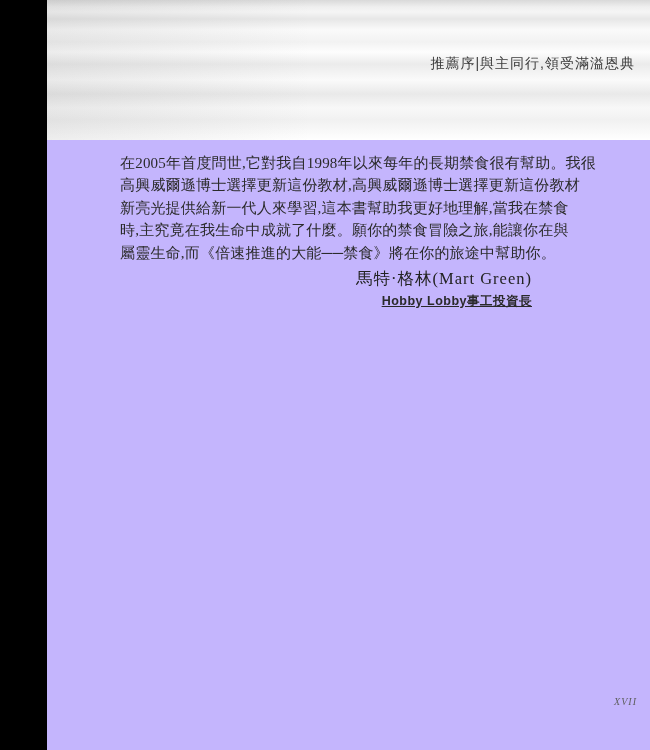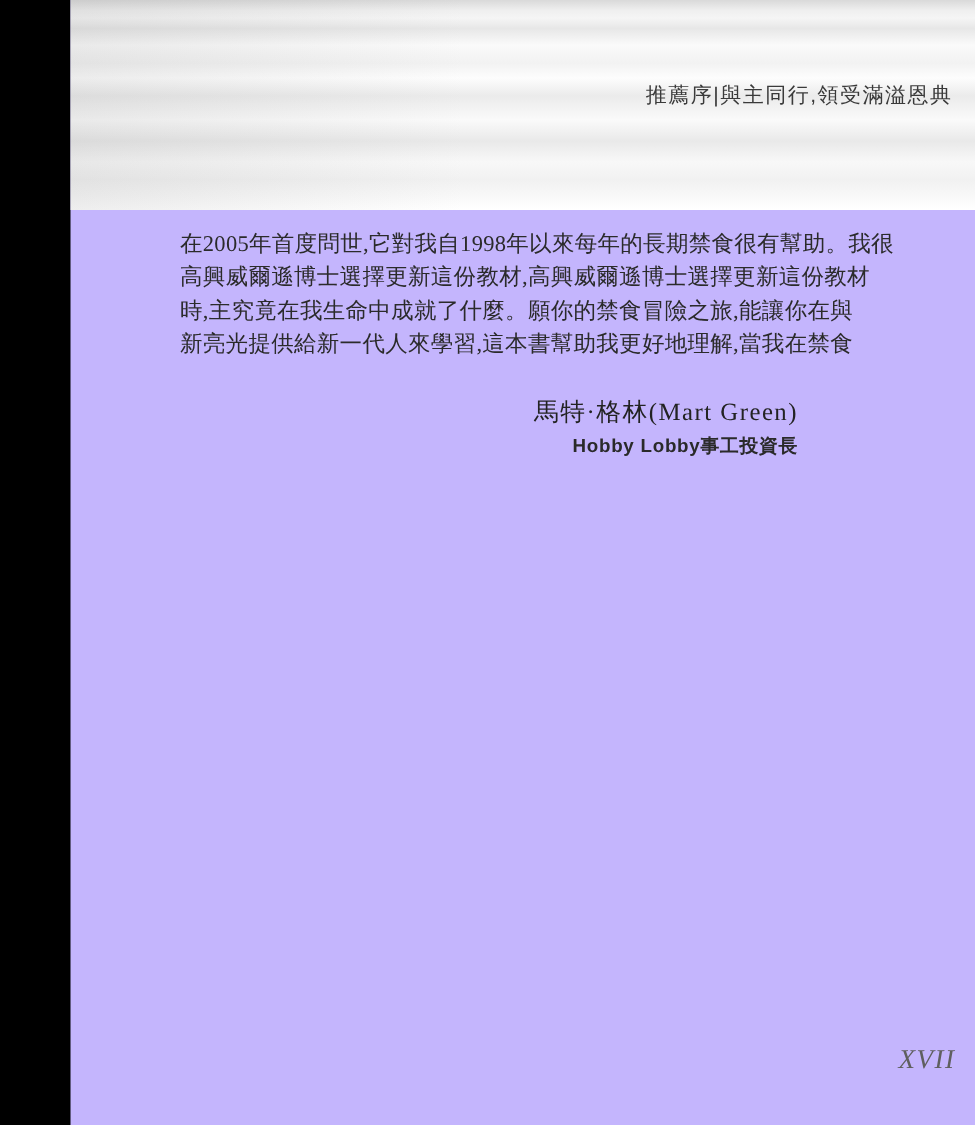--- a/index.html
+++ b/index.html
@@ -60,61 +60,63 @@
     text-align-last: justify;
     text-justify: inter-ideograph;
     white-space: nowrap;
     letter-spacing: 0.2px;
   }
   .bodyline.last {
     text-align: left;
     text-align-last: left;
   }
   .attr-name {
-    margin-top: 22px;
+    margin-top: 4px;
     text-align: right;
     font-size: 16.5px;
     letter-spacing: 1px;
     color: #232323;
   }
   .attr-title {
     margin-top: 3px;
     text-align: right;
     font-family: "Liberation Sans", "DejaVu Sans", sans-serif;
     font-weight: 700;
     font-size: 12.5px;
     letter-spacing: 0.5px;
     color: #2a2a2a;
+    text-decoration: underline;
   }
   .folio {
     position: absolute;
     top: 696px;
     right: 41px;
     font-family: "Liberation Serif", "DejaVu Serif", serif;
     font-style: italic;
-    font-size: 18px;
+    font-size: 10px;
     letter-spacing: 1px;
     color: #5f5f5f;
   }
 </style>
 </head>
 <body>
 
 <div class="stage">
   <div class="page">
 
     <div class="top-shading"></div>
 
     <div class="running-head">推薦序|與主同行,領受滿溢恩典</div>
 
     <div class="content">
       <div class="bodyline">在2005年首度問世,它對我自1998年以來每年的長期禁食很有幫助。我很</div>
       <div class="bodyline">高興威爾遜博士選擇更新這份教材,高興威爾遜博士選擇更新這份教材</div>
+      <div class="bodyline">新亮光提供給新一代人來學習,這本書幫助我更好地理解,當我在禁食</div>
       <div class="bodyline">時,主究竟在我生命中成就了什麼。願你的禁食冒險之旅,能讓你在與</div>
-      <div class="bodyline">新亮光提供給新一代人來學習,這本書幫助我更好地理解,當我在禁食</div>
+      <div class="bodyline last">屬靈生命,而《倍速推進的大能──禁食》將在你的旅途中幫助你。</div>
 
       <div class="attr-name">馬特·格林(Mart Green)</div>
       <div class="attr-title">Hobby Lobby事工投資長</div>
     </div>
 
     <div class="folio">XVII</div>
   </div>
 </div>
 
 </body></html>

